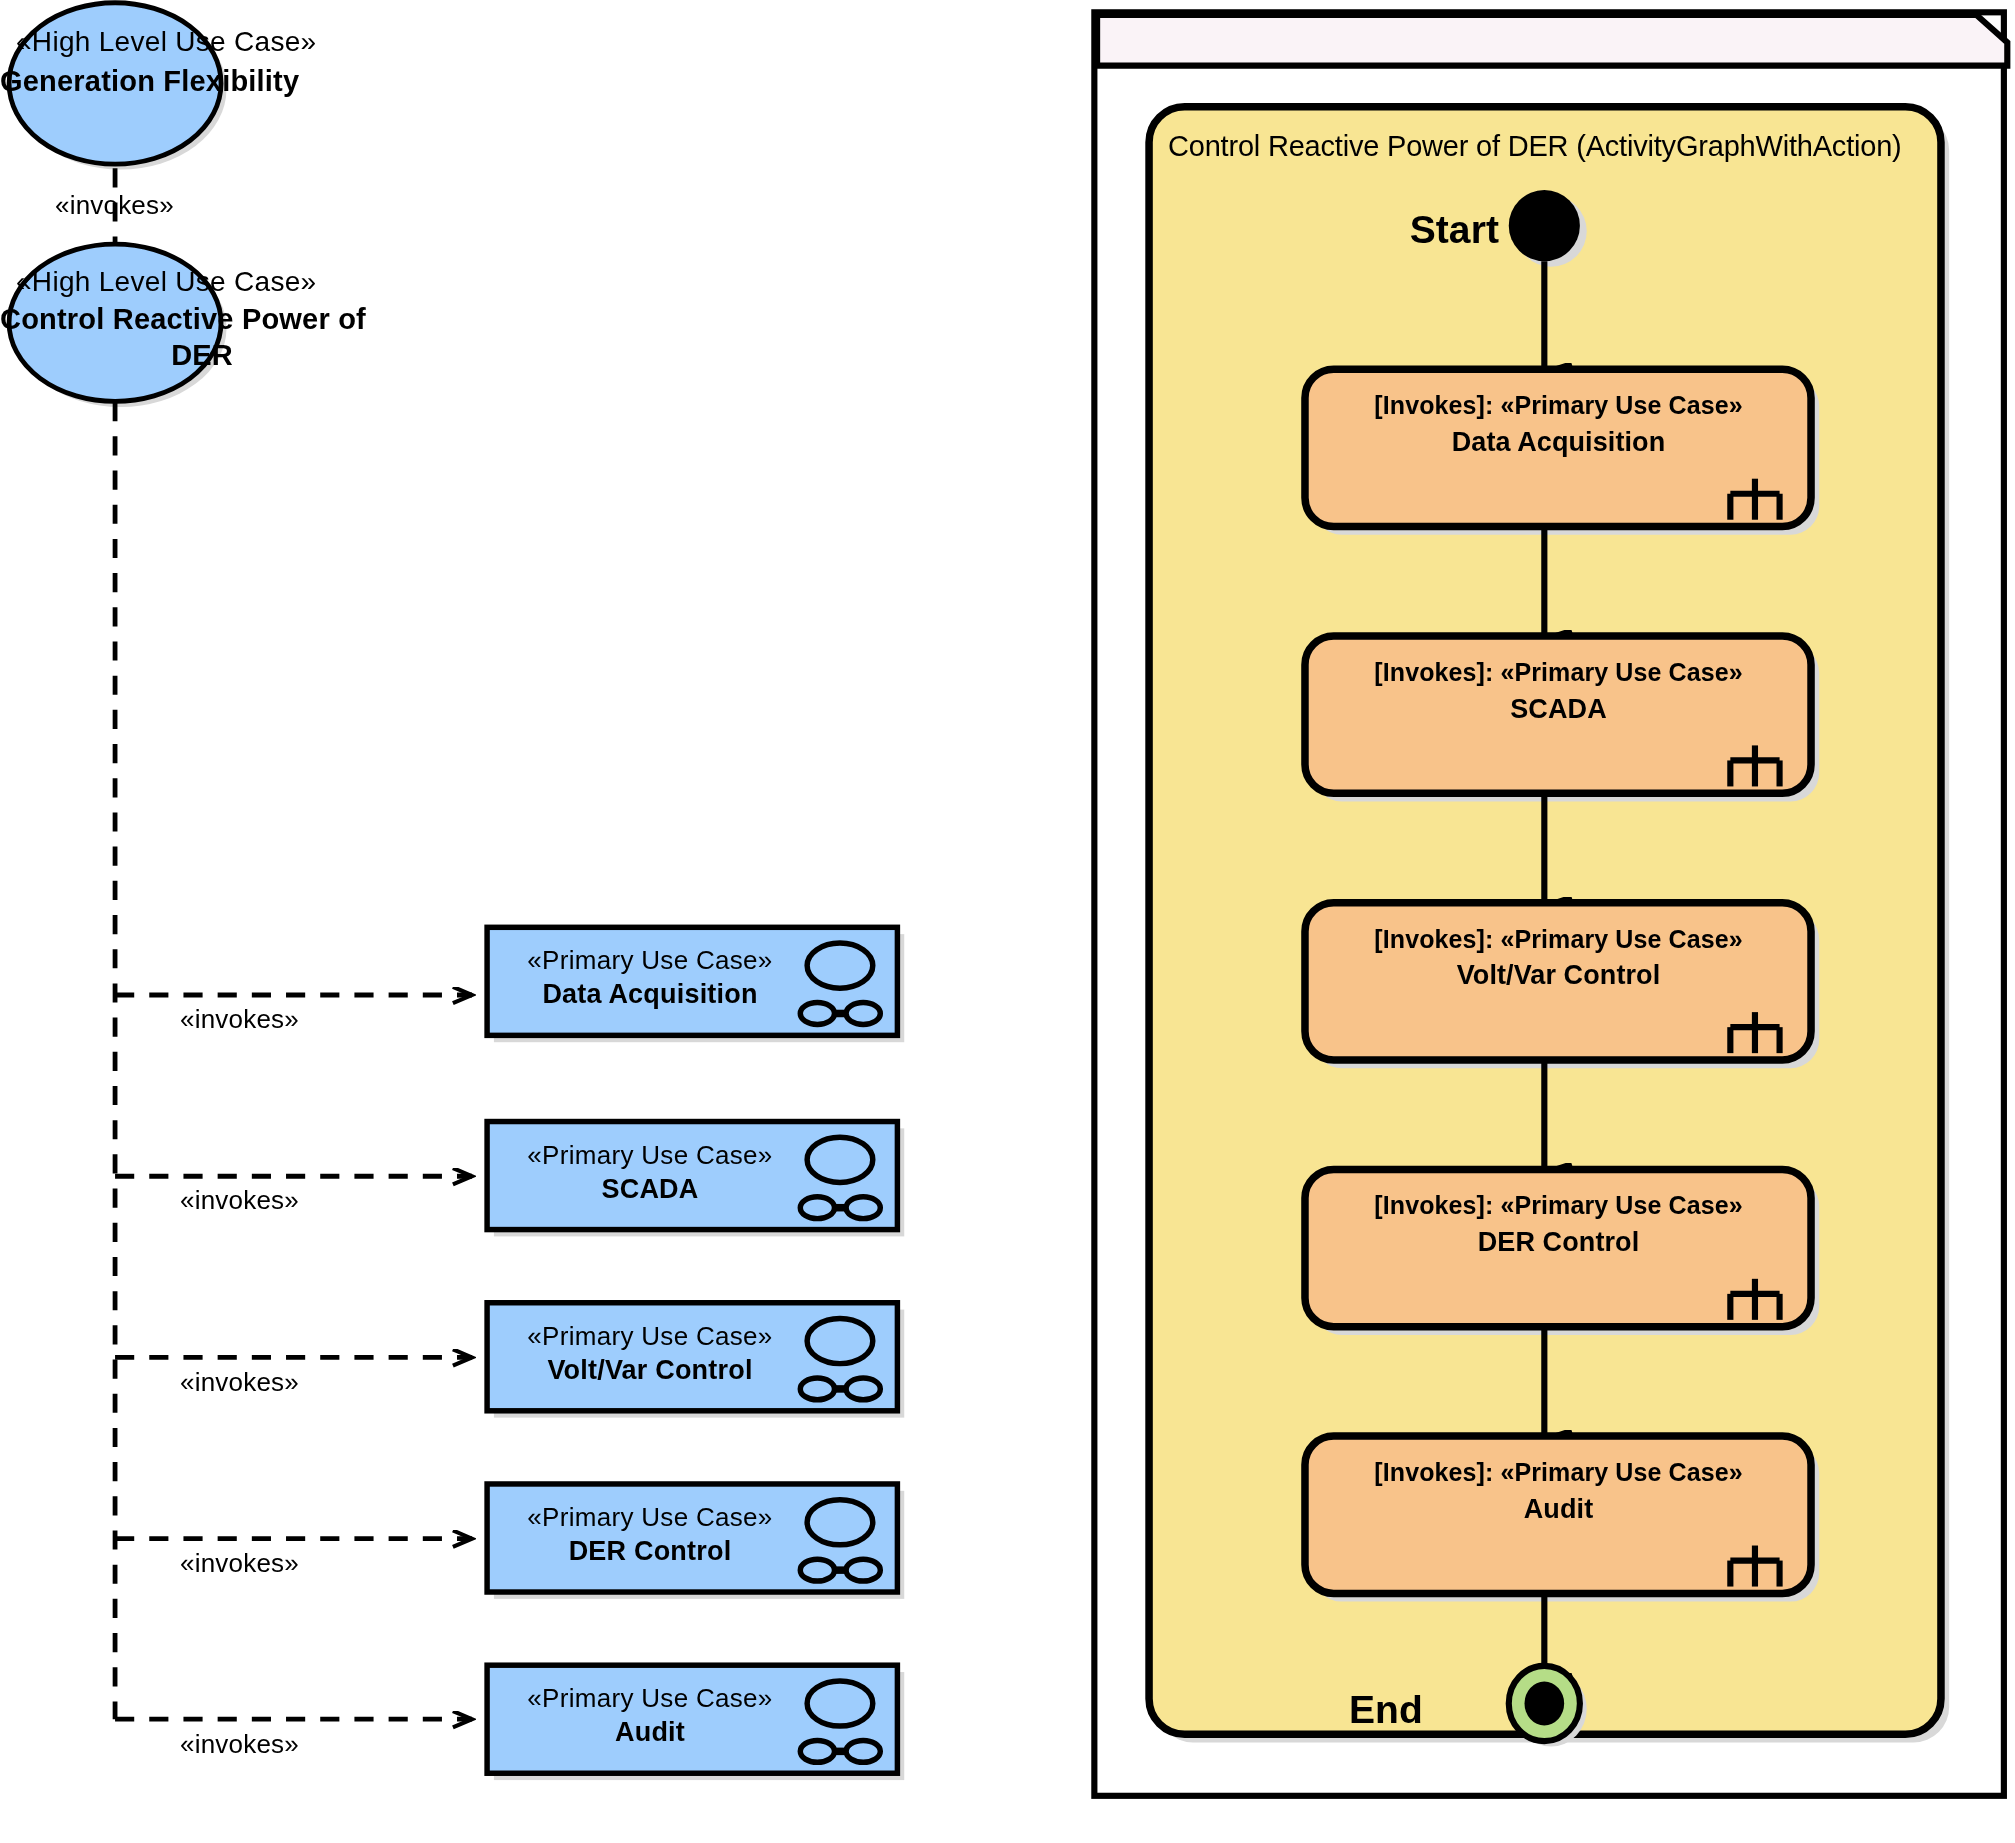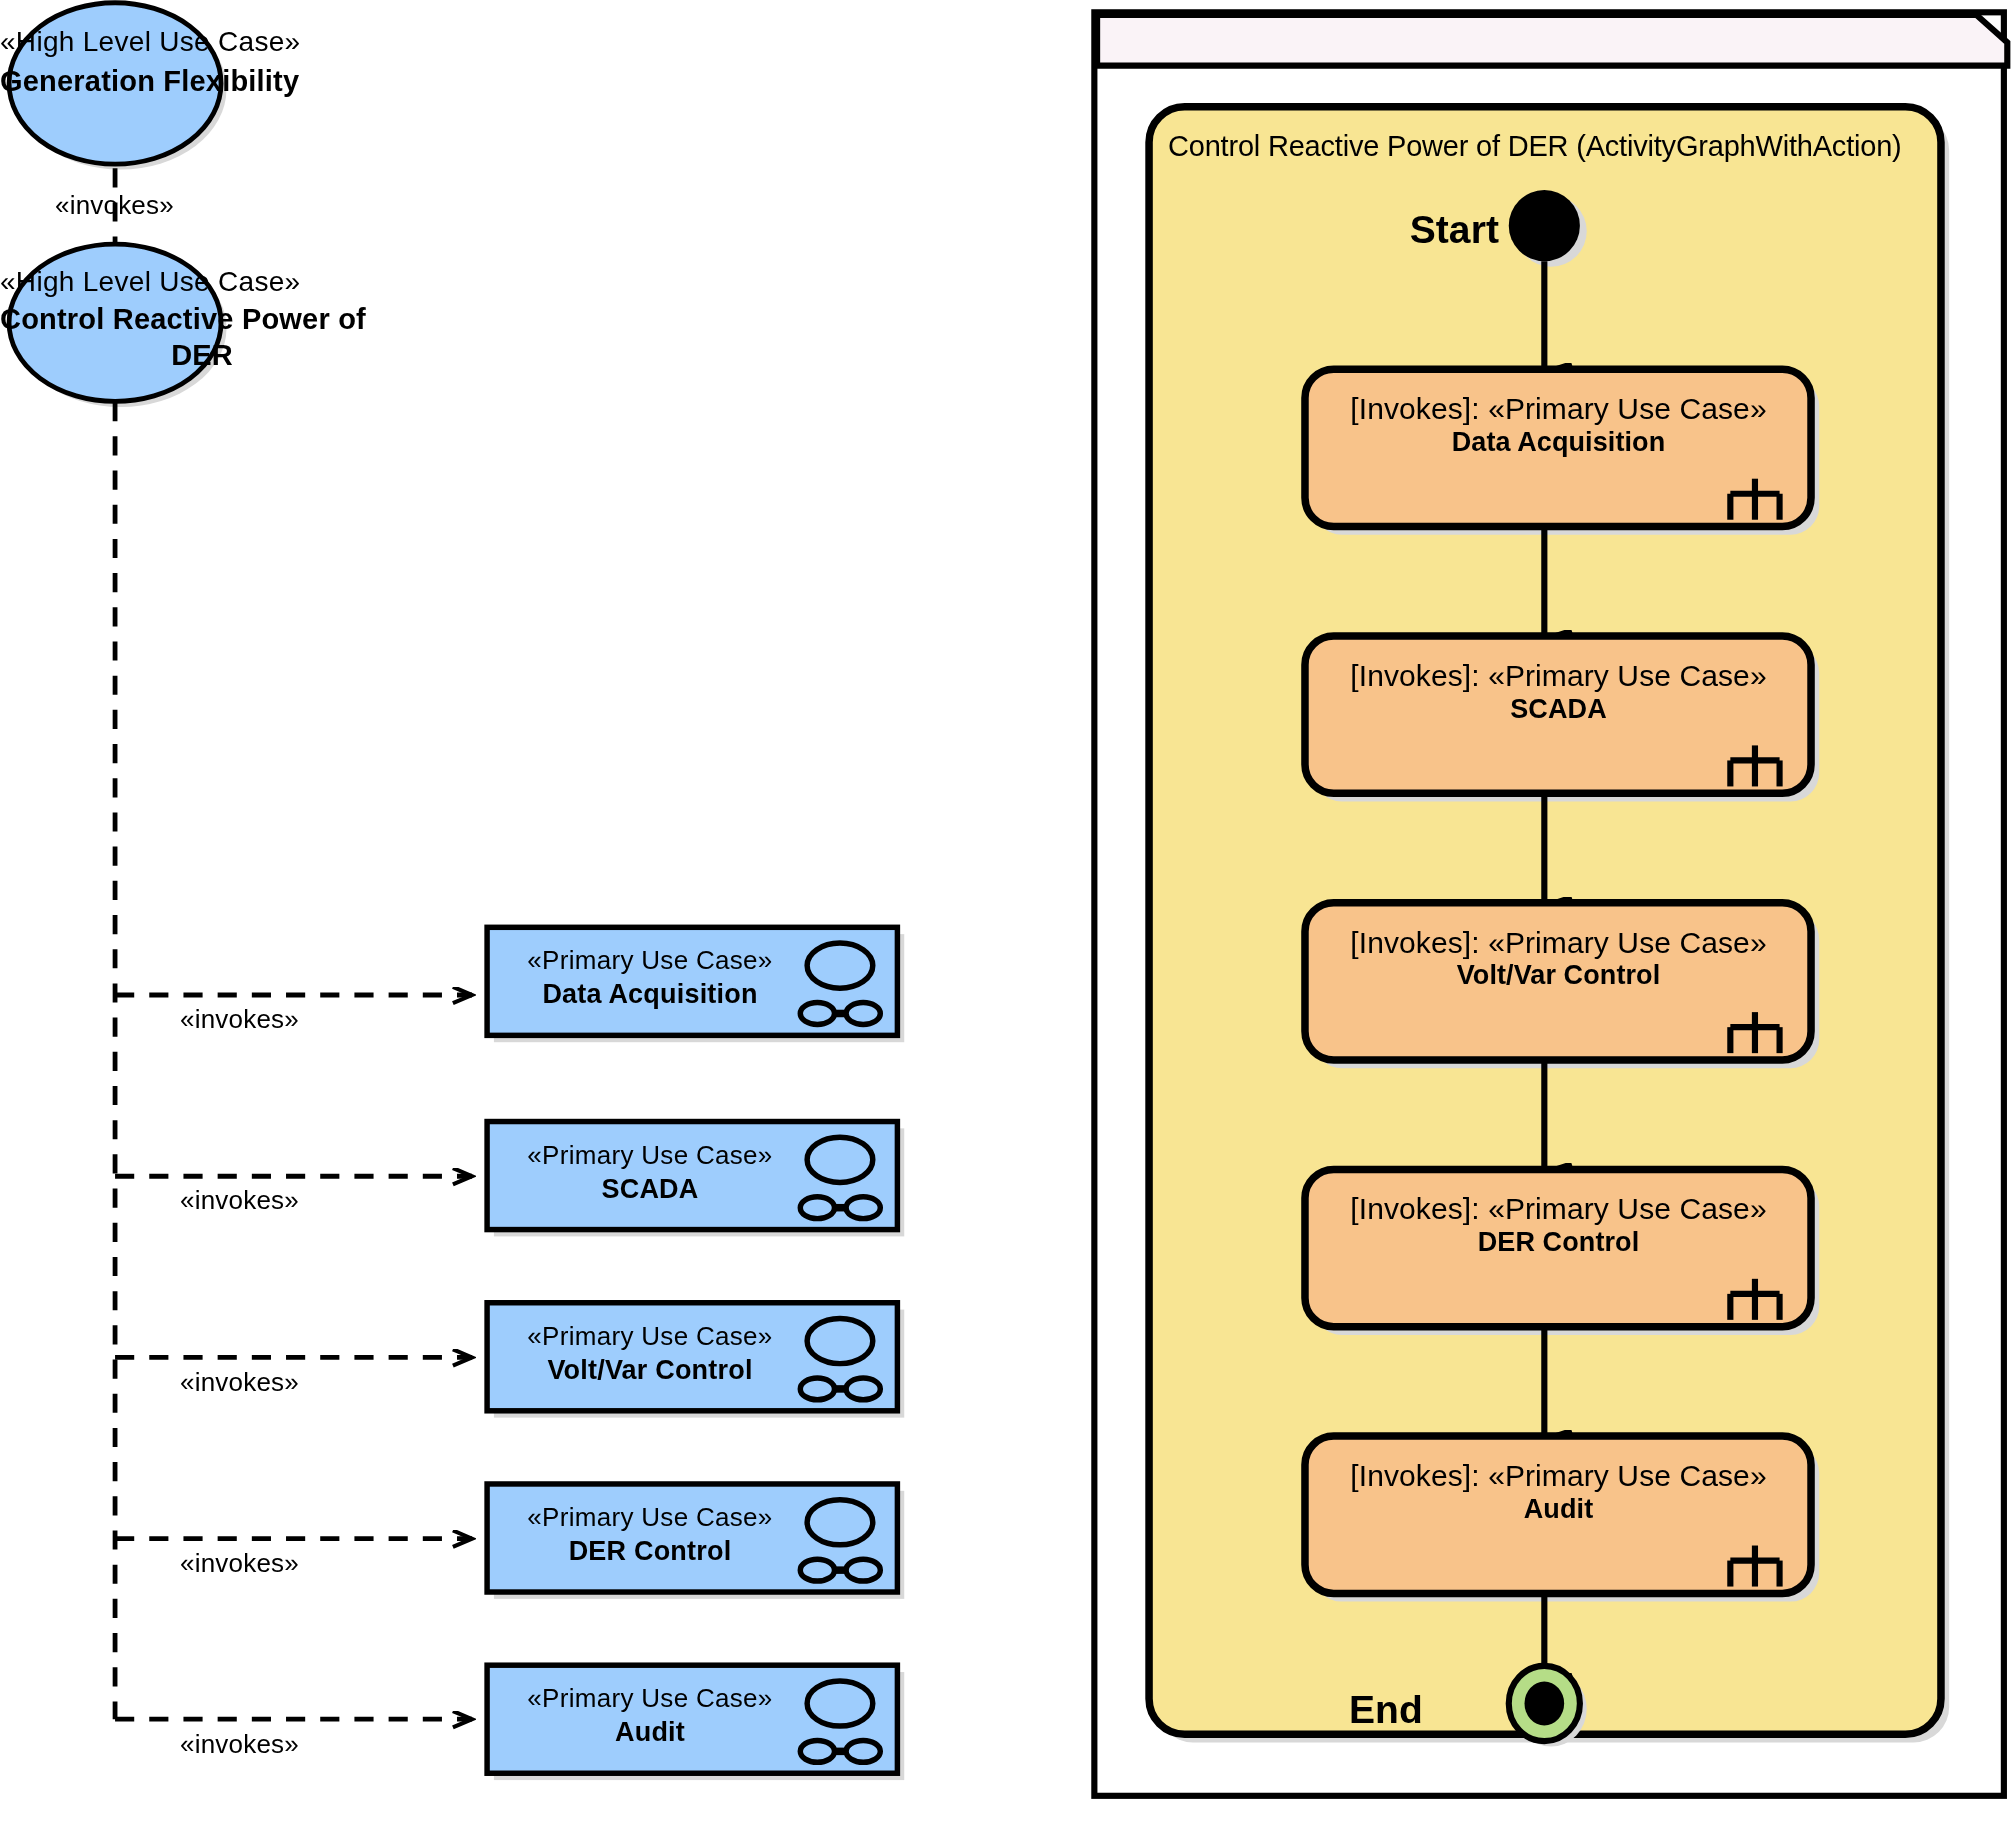--- a/index.html
+++ b/index.html
@@ -8,34 +8,34 @@
     font-family:"Liberation Sans", sans-serif;
     color:#000;
   }
   .stage{position:absolute;left:0;top:0;width:2015px;height:1843px;}
   svg.layer{position:absolute;left:0;top:0;width:2015px;height:1843px;}
 
   
   .txt{position:absolute;text-align:center;line-height:1.18;white-space:pre;}
 
   
-  .uc-stereo{font-size:28px;font-weight:400;letter-spacing:0.3px;}
+  .uc-stereo{font-size:28px;font-weight:400;letter-spacing:0.3px;margin-left:16px;}
   .uc-name{font-size:29px;font-weight:700;letter-spacing:0.2px;}
 
   
   .puc-stereo{font-size:26px;font-weight:400;letter-spacing:0.3px;}
   .puc-name{font-size:27px;font-weight:700;letter-spacing:0.2px;}
 
   
   .inv-label{font-size:26px;font-weight:400;letter-spacing:0.2px;}
 
   
   .frame-title{font-size:29px;font-weight:700;letter-spacing:-0.2px;white-space:nowrap;}
   .act-title{font-size:29px;font-weight:400;letter-spacing:-0.2px;white-space:nowrap;}
-  .act-stereo{font-size:30px;font-weight:400;letter-spacing:0.1px;}
+  .act-stereo{font-size:25px;font-weight:700;letter-spacing:0.1px;}
   .act-name{font-size:27px;font-weight:700;letter-spacing:0.1px;}
   .node-label{font-size:39px;font-weight:700;letter-spacing:0.1px;}
 </style>
 </head>
 <body>
 
 <div class="stage">
 
   <svg class="layer" viewBox="0 0 2946 2695">
     <defs>

